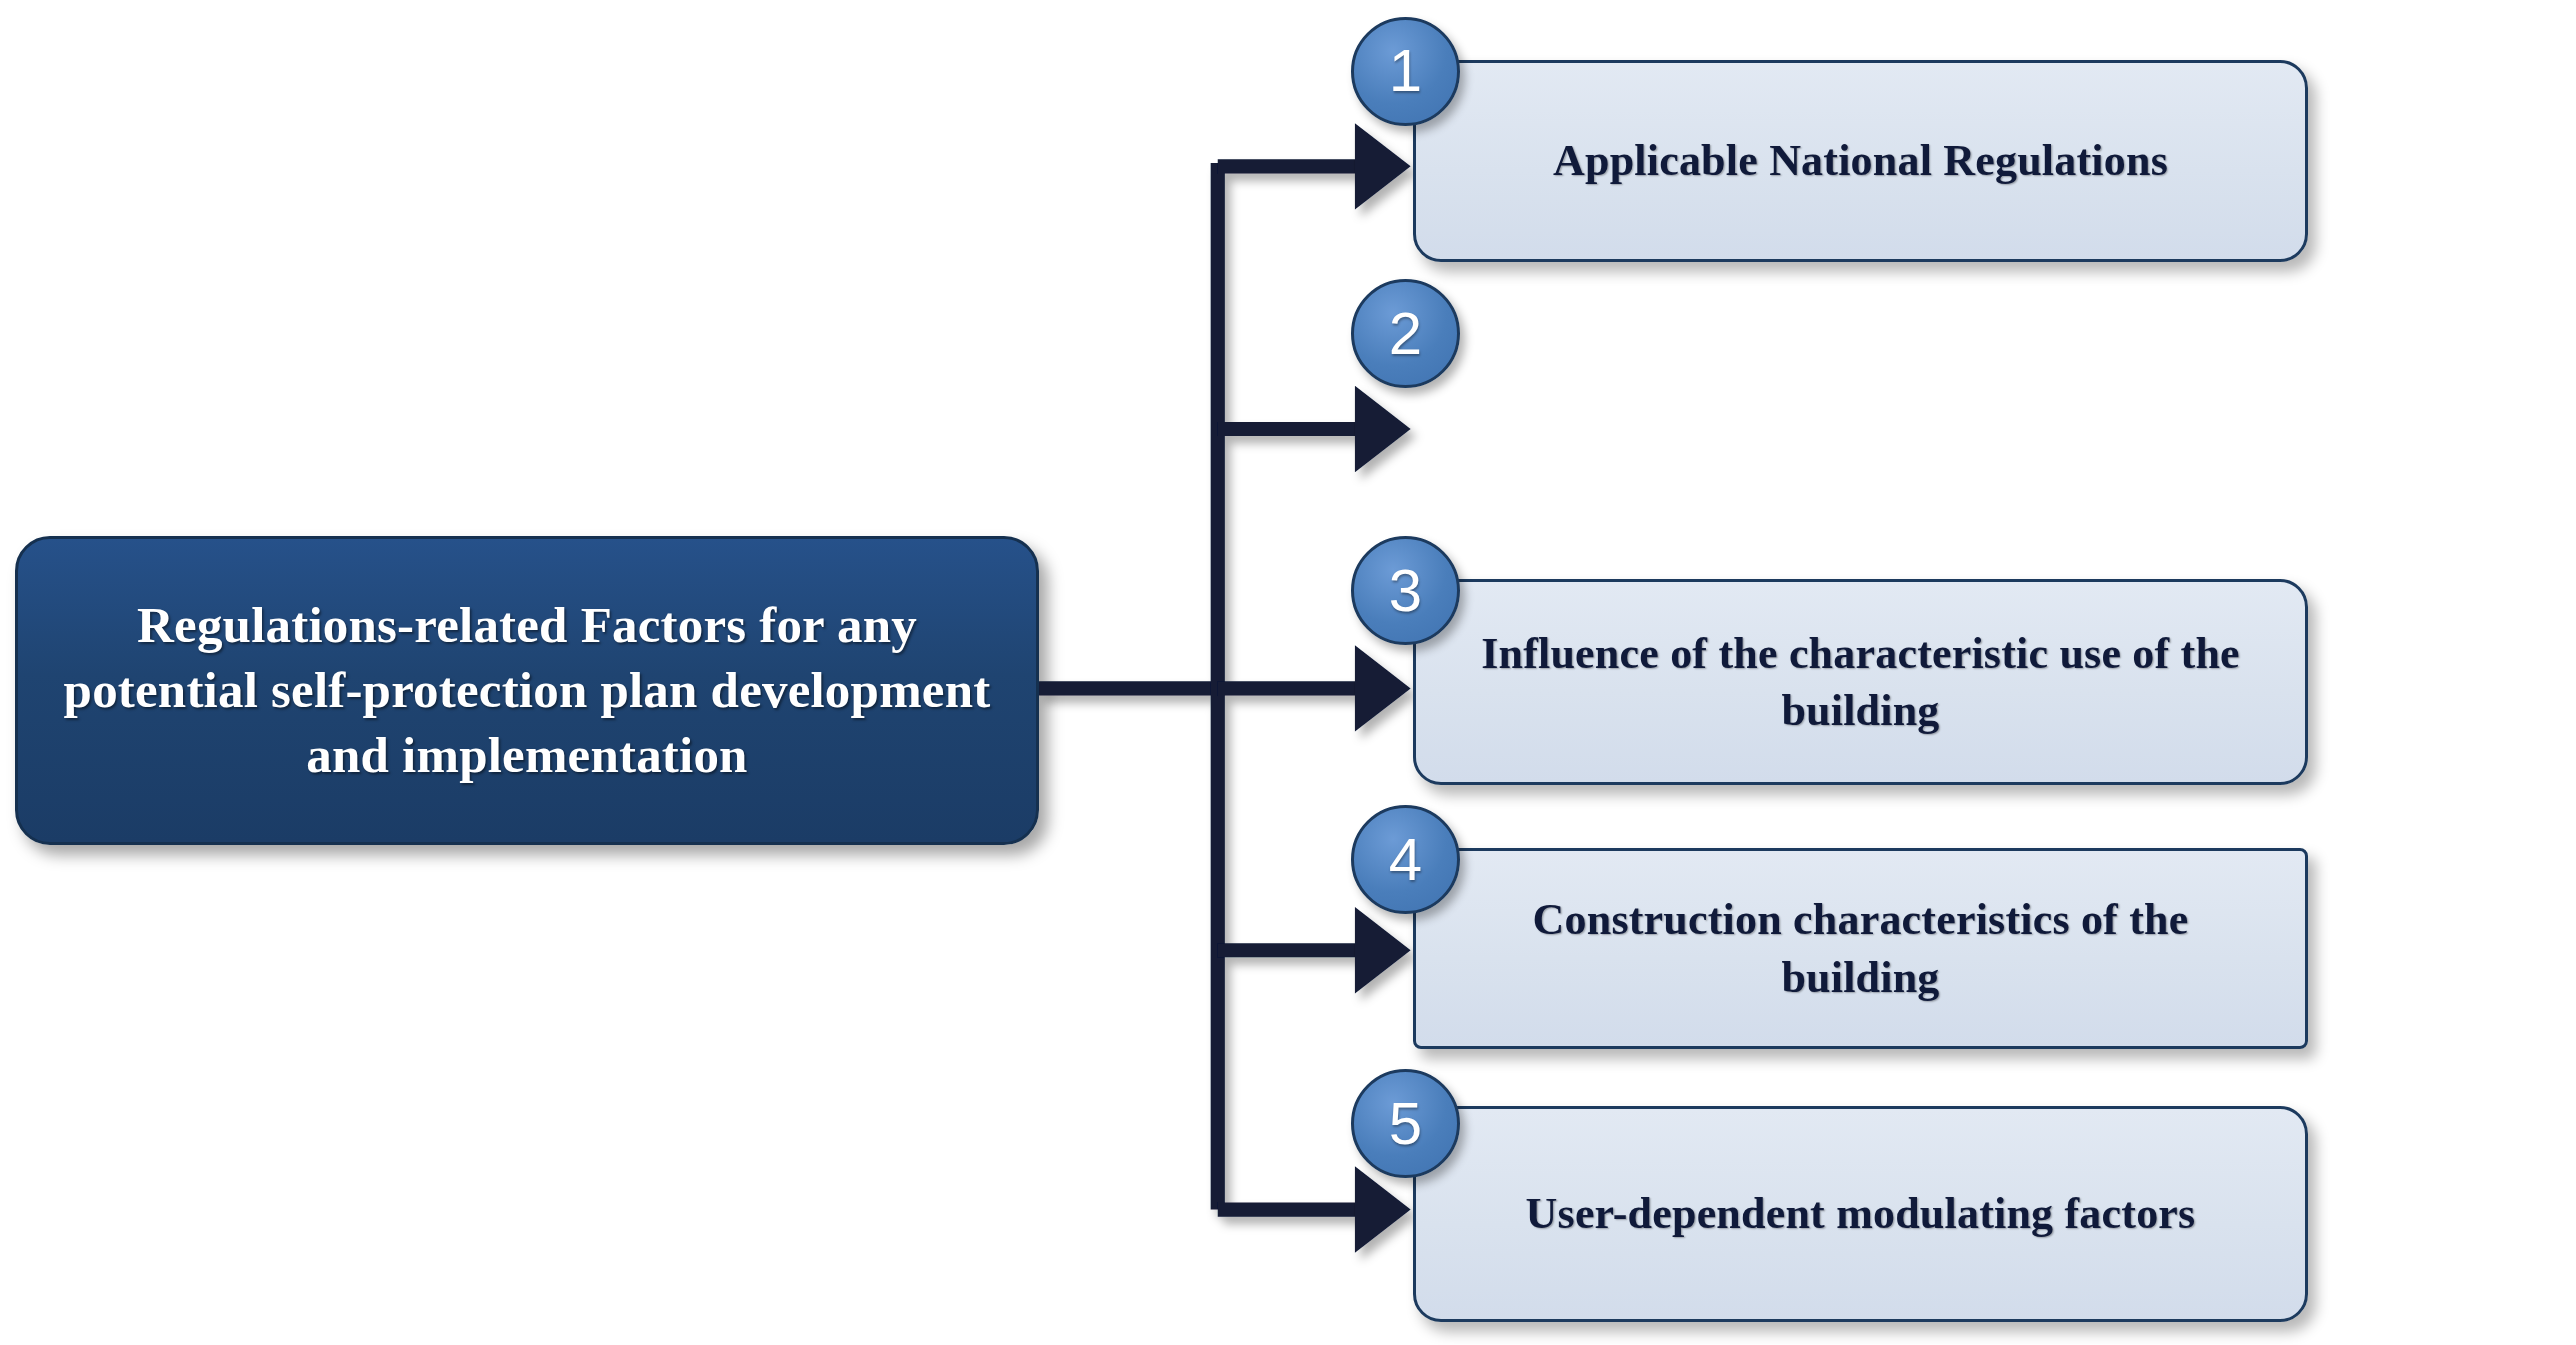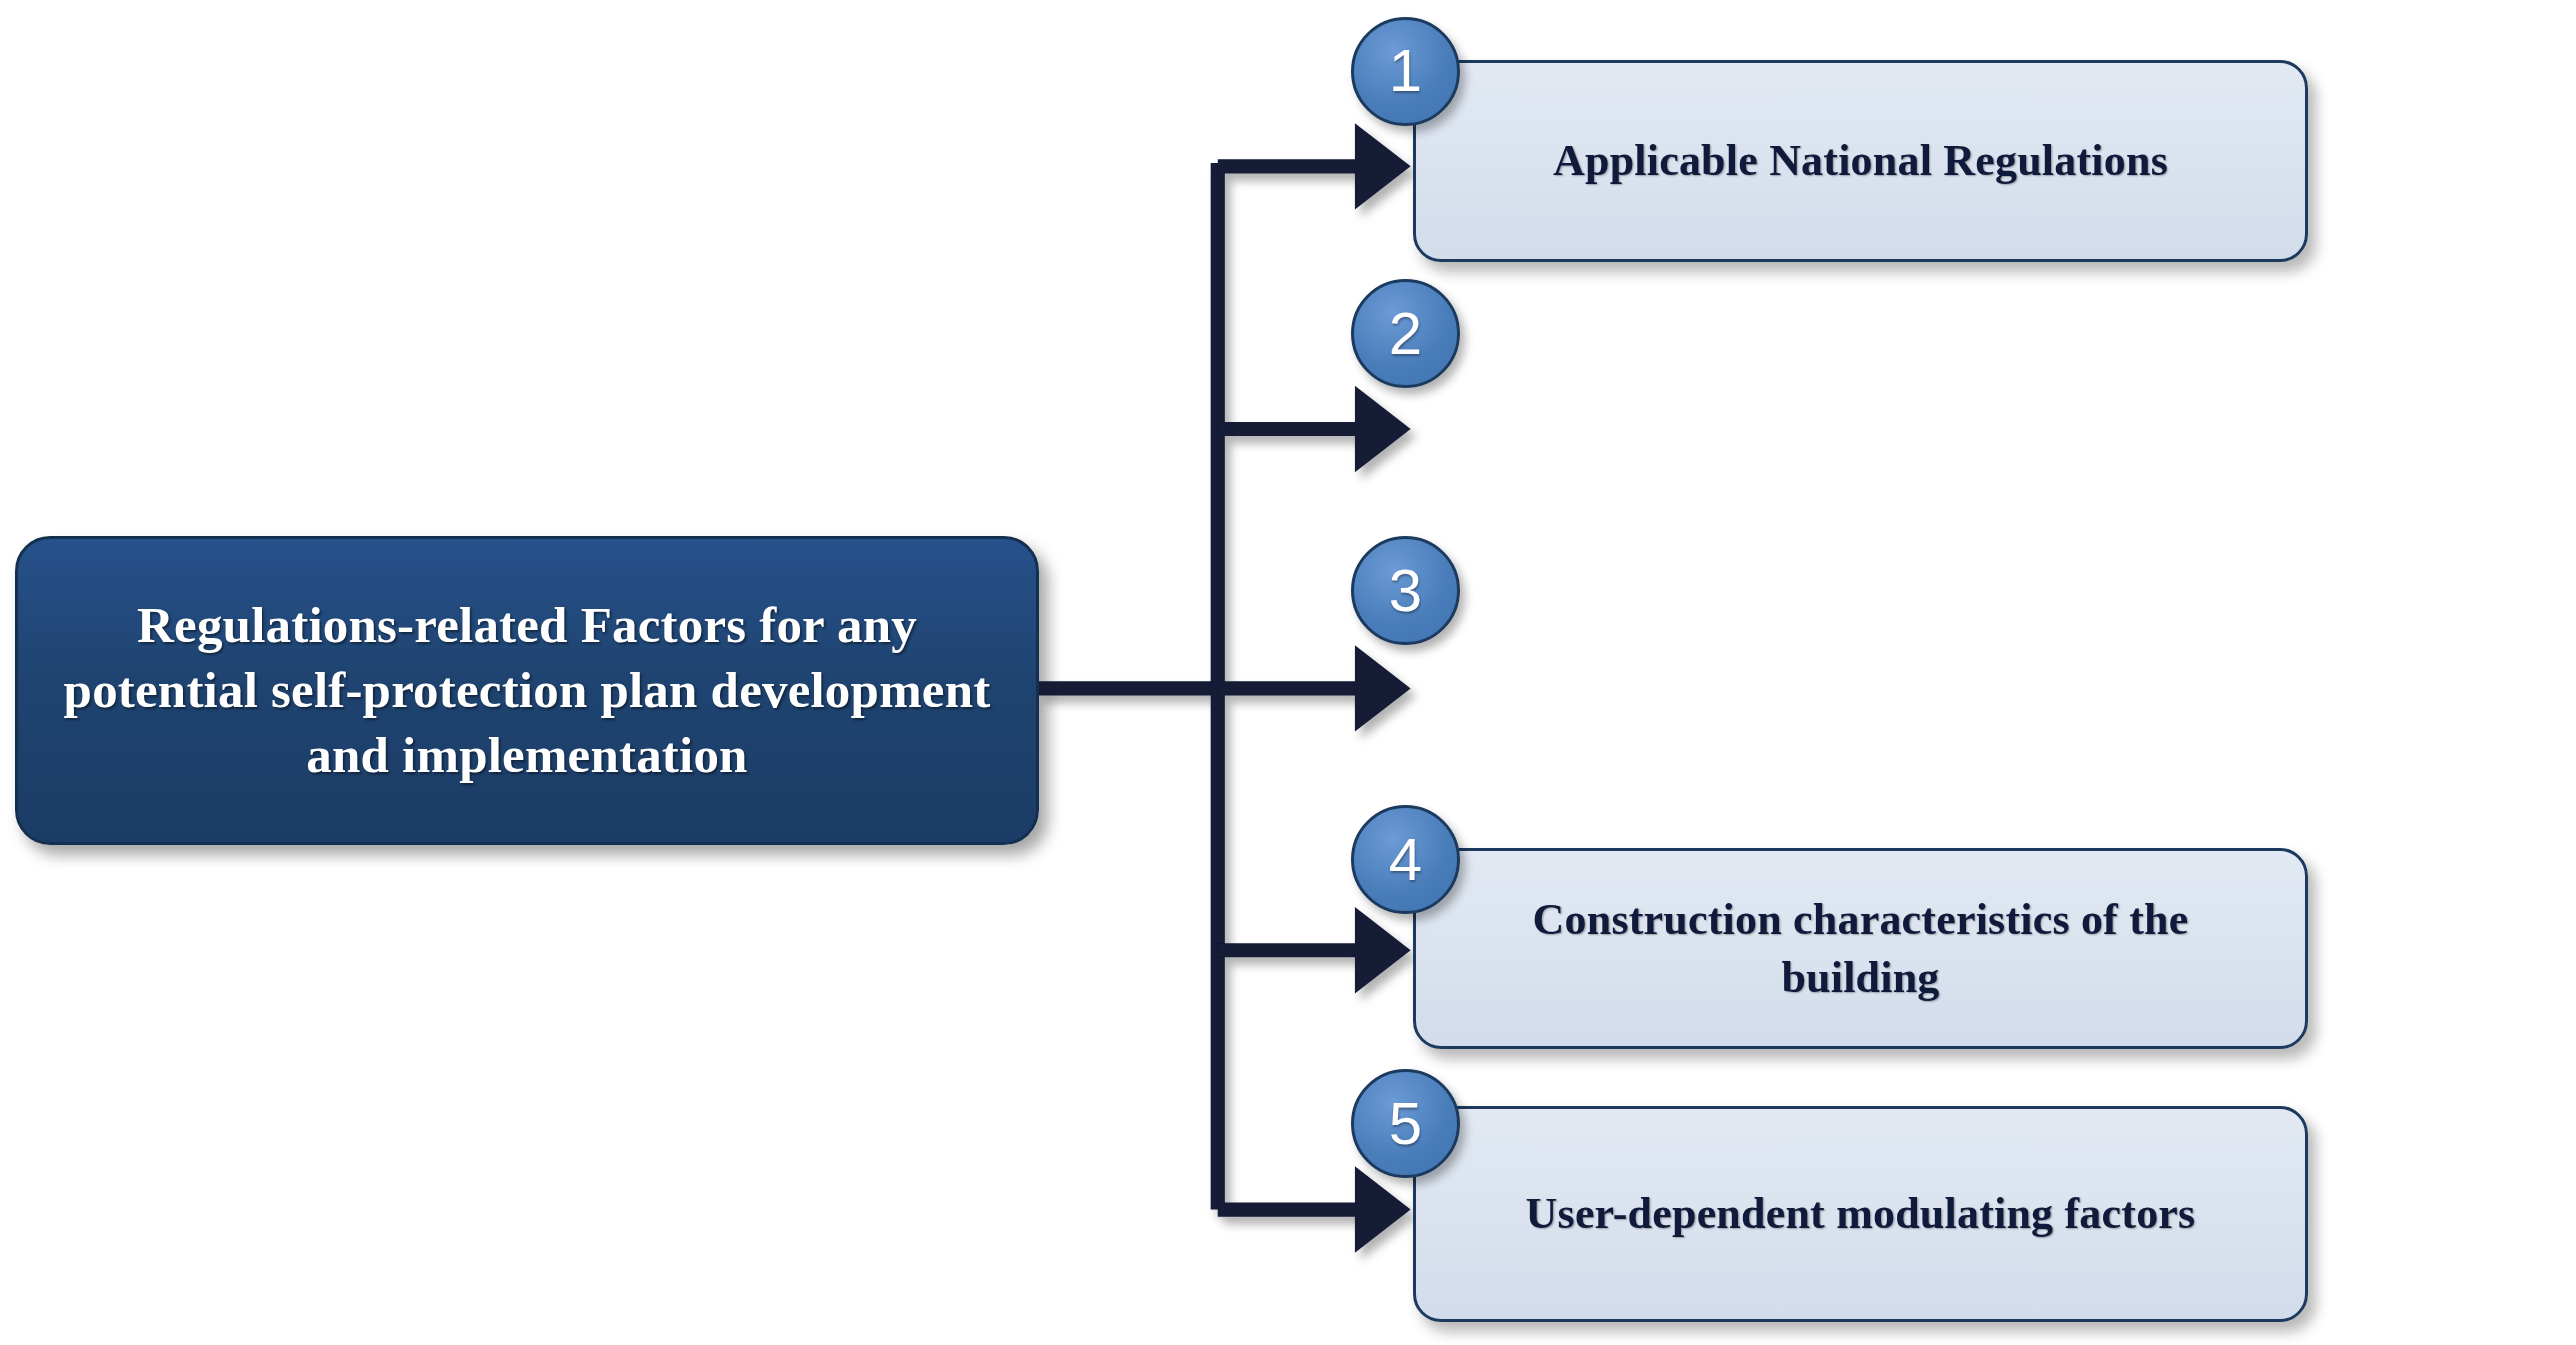--- a/index.html
+++ b/index.html
@@ -97,21 +97,21 @@
     font-weight: 400;
     line-height: 1;
     font-family: "Liberation Sans", "DejaVu Sans", sans-serif;
     text-shadow: 0.8px 1.7px 2.5px rgba(0,0,0,0.35);
   }
 
   
   #row-1 { top: 60px;   height: 202px; }
   #row-2 { top: 323px;  height: 193px; }
   #row-3 { top: 579px;  height: 206px; }
-  #row-4 { top: 848px; height: 201px; }
+  #row-4 { top: 848px; height: 201px; border-radius: 8px; }
   #row-5 { top: 1106px; height: 216px; }
 
   #badge-1 { left: 1351px; top: 16.6px; }
   #badge-2 { left: 1351px; top: 279px; }
   #badge-3 { left: 1351px; top: 536px; }
   #badge-4 { left: 1351px; top: 805px; }
   #badge-5 { left: 1351px; top: 1069px; }
 </style>
 </head>
 <body>
@@ -154,20 +154,23 @@
     <div class="item-label">Applicable National Regulations</div>
   </div>
   <div class="num-badge" id="badge-1">
     <span>1</span>
   </div>
 
   <div class="num-badge" id="badge-2">
     <span>2</span>
   </div>
 
+  <div class="item-box" id="row-3">
+    <div class="item-label">Influence of the characteristic use of the building</div>
+  </div>
   <div class="num-badge" id="badge-3">
     <span>3</span>
   </div>
 
   <div class="item-box" id="row-4">
     <div class="item-label">Construction characteristics of the building</div>
   </div>
   <div class="num-badge" id="badge-4">
     <span>4</span>
   </div>

